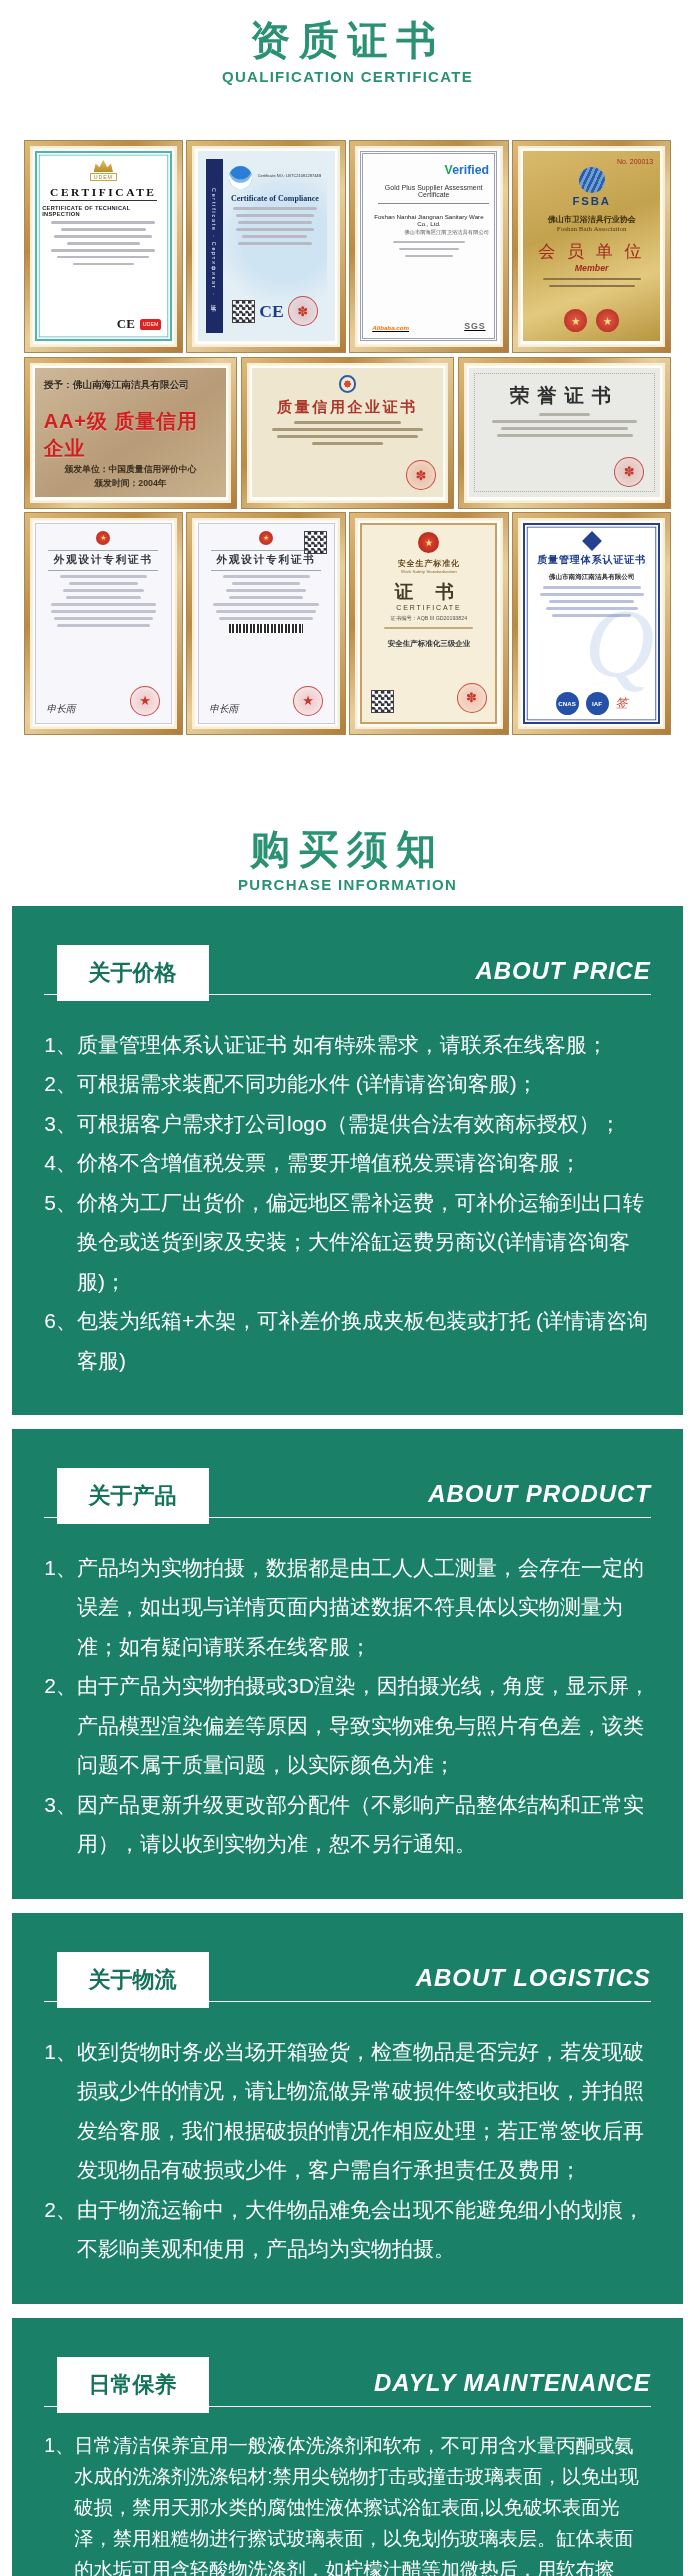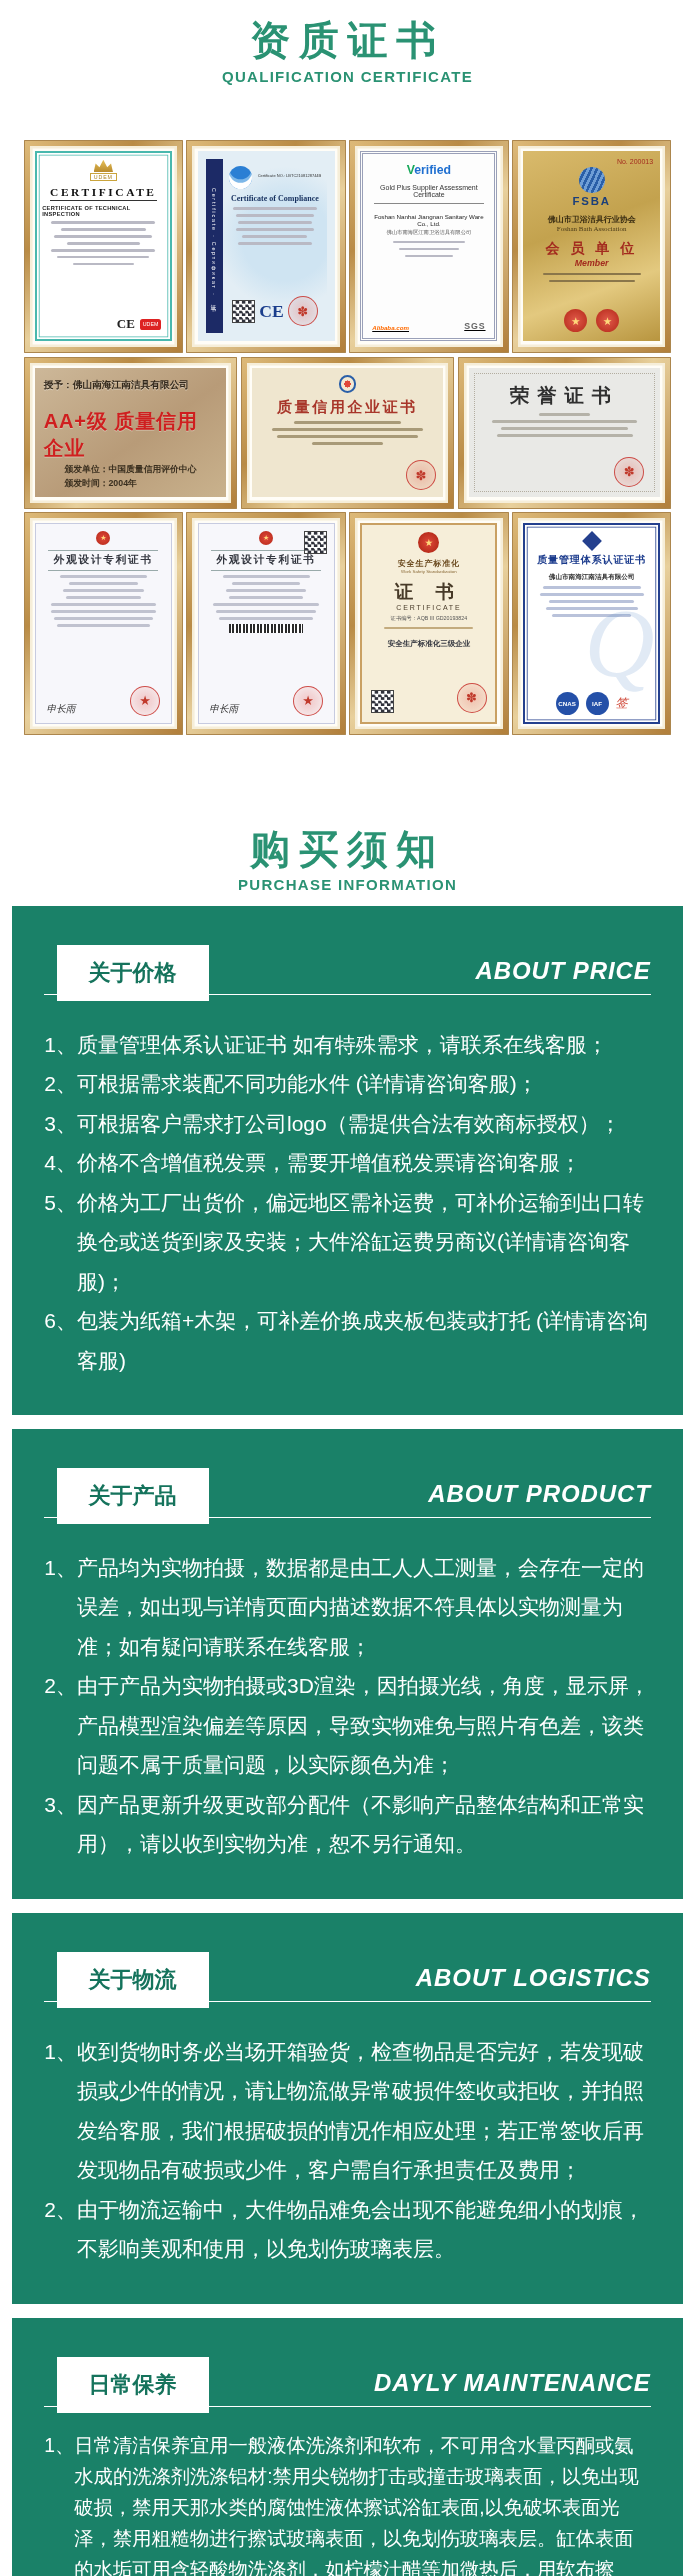--- a/index.html
+++ b/index.html
@@ -52,48 +52,48 @@
   .comp-band { width:17.6px; background:#1c2a66; color:#fff; font-size:5.3px; writing-mode:vertical-rl; text-orientation:mixed; display:flex; align-items:center; justify-content:center; letter-spacing:1.8px; }
   .comp-body { flex:1; display:flex; flex-direction:column; align-items:center; padding:7px 5.3px 5.3px; background:radial-gradient(circle at 60% 45%, #cfe4f2 0 38%, #e3eef5 62%); }
   .comp-top { width:100%; display:flex; align-items:flex-start; justify-content:space-between; }
   .comp-logo { width:23px; height:23px; border-radius:50%; background:#2a7fd4; box-shadow:inset 0 -6.2px 0 #fff, inset 0 -9.7px 0 #7db7e8; }
   .comp-no { font-size:4px; color:#333; margin-top:7px; }
   .comp-title { font-size:8px; font-weight:bold; color:#16305e; margin-top:5.3px; font-family:"Liberation Serif","DejaVu Serif",serif; }
   .comp-foot { margin-top:auto; width:100%; display:flex; align-items:center; justify-content:space-between; padding:0 3.5px 1.8px; }
   .ce-blue { font-size:17.6px; font-weight:bold; color:#1b3e8c; font-family:"Liberation Serif","DejaVu Serif",serif; }
 
   
-  .ver { border:3.5px double #9aa0b8; background:#fdfdfd; padding:8.8px 5.3px 5.3px; }
+  .ver { border:3.5px double #9aa0b8; background:#fdfdfd; padding:8.8px 5.3px 5.3px;align-items:flex-end; }
   .ver-logo { color:#1f6fd0; font-size:12.3px; font-weight:bold; }
   .ver-logo::first-letter { color:#18a85a; }
   .ver-title { font-size:7px; color:#333; margin-top:7px; text-align:center; border-bottom:0.9px solid #888; padding-bottom:5.3px; width:92%; }
   .ver-co { font-size:6.2px; color:#222; margin-top:8.8px; text-align:center; }
   .ver-cocn { font-size:5.3px; color:#555; margin-top:2.6px; }
   .ver-foot { margin-top:auto; width:100%; display:flex; align-items:flex-end; justify-content:space-between; padding:0 3.5px 1.8px;text-decoration:underline; }
   .ali { font-size:6.2px; font-style:italic; color:#ff6a00; font-weight:bold; }
   .sgs { font-size:8.8px; font-weight:bold; color:#666; letter-spacing:0.9px; }
 
   
   .fsba { background:linear-gradient(160deg,#d9ba6c,#c3a24e 40%,#e3c97f 70%,#b8953f); padding:7px; }
   .fsba-no { align-self:flex-end; color:#a32c1f; font-size:7px; }
   .fsba-globe { width:26px; height:26px; border-radius:50%; background:repeating-linear-gradient(115deg,#2a5fa8 0 2.6px,#6f9ed6 2.6px 5.3px); margin-top:1.8px; }
   .fsba-logo { font-size:11.4px; font-weight:bold; color:#1c3f7a; letter-spacing:1.8px; margin-top:2.6px; }
   .fsba-orgcn { font-size:8px; color:#3a2d12; font-weight:bold; margin-top:7px; }
   .fsba-orgen { font-size:7px; color:#4a3a18; font-family:"Liberation Serif","DejaVu Serif",serif; }
-  .fsba-member { font-size:14px; font-weight:bold; color:#a32c1f; letter-spacing:3.5px; margin-top:7px; }
+  .fsba-member { font-size:17px; font-weight:normal; color:#a32c1f; letter-spacing:3.5px; margin-top:7px; }
   .fsba-memberen { font-size:8.8px; font-weight:bold; font-style:italic; color:#a32c1f; }
   .fsba .tl { background:#8a764a; }
   .fsba-seals { margin-top:auto; display:flex; gap:8.8px; padding-bottom:1.8px; }
   .star-seal { width:23px; height:23px; border-radius:50%; background:radial-gradient(#e05a4a,#b42718); color:#ffd97a; font-size:10.6px; display:flex; align-items:center; justify-content:center; }
 
   
   .plaque { background:linear-gradient(145deg,#cdb899,#b89b78 55%,#c9b28d); padding:10.6px 8.8px; align-items:flex-start; }
   .plq-award { font-size:9.7px; color:#33291c; font-weight:bold; text-shadow:0 0.9px 0 rgba(255,255,255,.4); }
   .plq-title { align-self:center; font-size:20px; font-weight:bold; color:#cf1f1f; margin-top:16px; letter-spacing:0.9px; text-shadow:0 0.9px 0 rgba(255,255,255,.3); }
-  .plq-foot { margin-top:auto; align-self:center; text-align:left; font-size:8.8px; color:#3a2f1f; font-weight:bold; line-height:1.6; }
+  .plq-foot { margin-top:auto; align-self:center; text-align:center; font-size:8.8px; color:#3a2f1f; font-weight:bold; line-height:1.6; }
 
   .credit { background:#efe6cf; padding:7px; }
   .credit-emblem { width:17.6px; height:17.6px; border-radius:50%; border:2.6px solid #2a5fa8; background:radial-gradient(#e0493a 0 35%, #f3e9d2 36%); }
   .credit-title { font-size:15px; font-weight:bold; color:#a8362a; letter-spacing:2.6px; margin-top:5.3px; font-family:"Liberation Serif","DejaVu Serif",serif; }
   .credit .tl { background:#a89a78; }
   .credit-foot { margin-top:auto; align-self:flex-end; }
 
   .honor { background:#e9e9e6; outline:1.8px dotted #b3ada0; outline-offset:-6.2px; padding:10.6px; }
   .honor-title { font-size:19.3px; font-weight:bold; color:#2f2f2f; letter-spacing:8px; margin-top:3.5px; font-family:"Liberation Serif","DejaVu Serif",serif; }
   .honor .tl { background:#b5b2a8; }
@@ -437,21 +437,21 @@
       <div class="n-label">关于物流</div>
       <div class="n-en">ABOUT LOGISTICS</div>
     </div>
     <div class="n-list">
       <div class="n-item">
         <span class="n-num">1、</span>
         <span class="n-text">收到货物时务必当场开箱验货，检查物品是否完好，若发现破损或少件的情况，请让物流做异常破损件签收或拒收，并拍照发给客服，我们根据破损的情况作相应处理；若正常签收后再发现物品有破损或少件，客户需自行承担责任及费用；</span>
       </div>
       <div class="n-item">
         <span class="n-num">2、</span>
-        <span class="n-text">由于物流运输中，大件物品难免会出现不能避免细小的划痕，不影响美观和使用，以免划伤玻璃表层。</span>
+        <span class="n-text">由于物流运输中，大件物品难免会出现不能避免细小的划痕，不影响美观和使用，产品均为实物拍摄。</span>
       </div>
     </div>
   </div>
 
   <div class="n-box maint">
     <div class="n-head">
       <div class="n-label">日常保养</div>
       <div class="n-en">DAYLY MAINTENANCE</div>
     </div>
     <div class="n-list">

